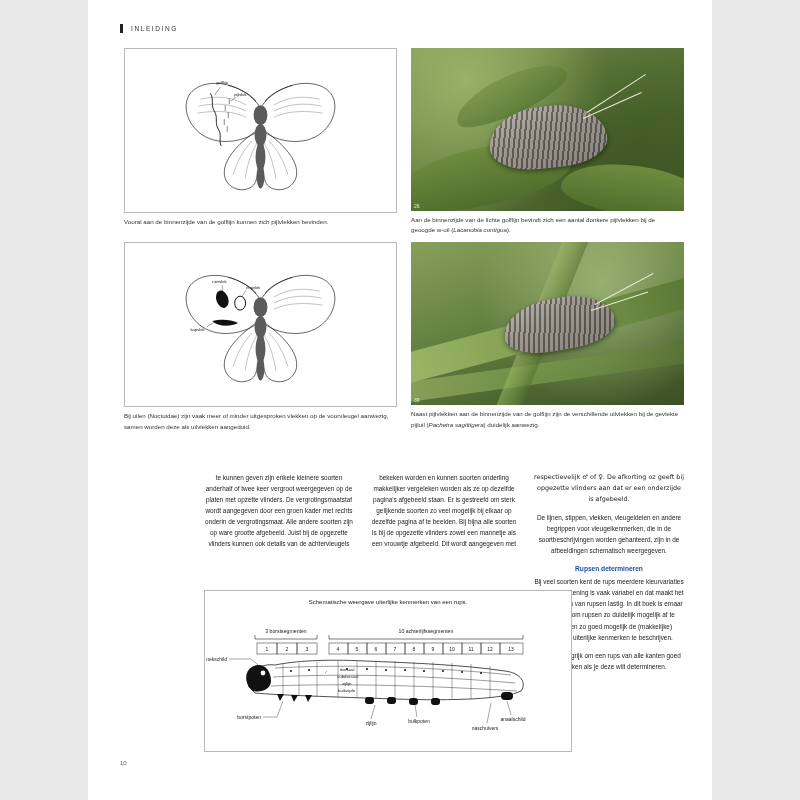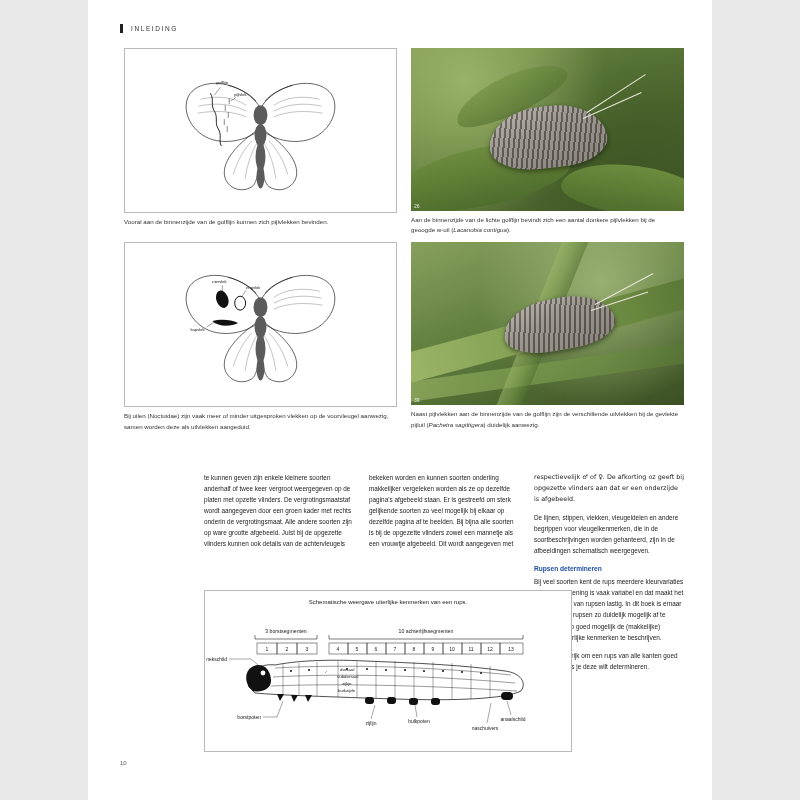--- a/index.html
+++ b/index.html
@@ -78,21 +78,21 @@
     border-radius:46% 46% 40% 40%/60% 60% 40% 40%;
     box-shadow:0 2px 5px rgba(0,0,0,.45);
   }
   .antenna{position:absolute;background:#e8e6d8;height:1px;transform-origin:left center;}
 
   
   .cols{
     position:absolute;left:116px;top:472px;width:480px;
     display:flex;gap:15px;
   }
-  .col{width:150px;font-size:6.4px;line-height:1.72;color:#222;text-align:left;}
+  .col{width:150px;font-size:6.4px;line-height:1.72;color:#222;text-align:center;}
   .col p{margin:0 0 7px 0;}
   .col h4{
     margin:0 0 2px 0;font-size:6.6px;color:#1f4fa0;font-weight:bold;
   }
   .sym{font-family:"DejaVu Sans", sans-serif;}
 
   
   .rupsbox{
     position:absolute;left:116px;top:590px;width:366px;height:160px;
     border:1px solid #b9b9b9;background:#fff;

